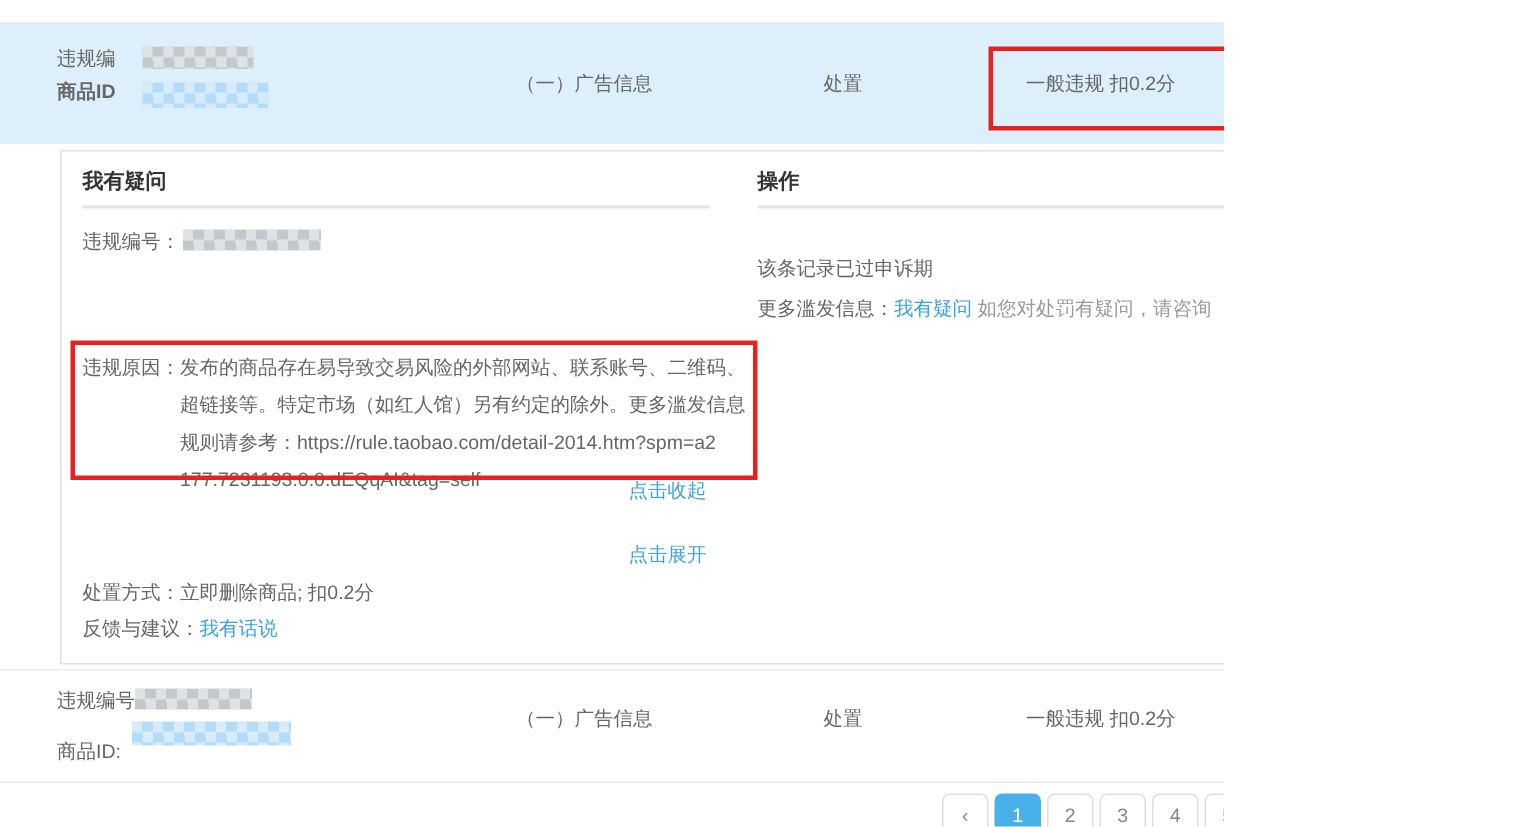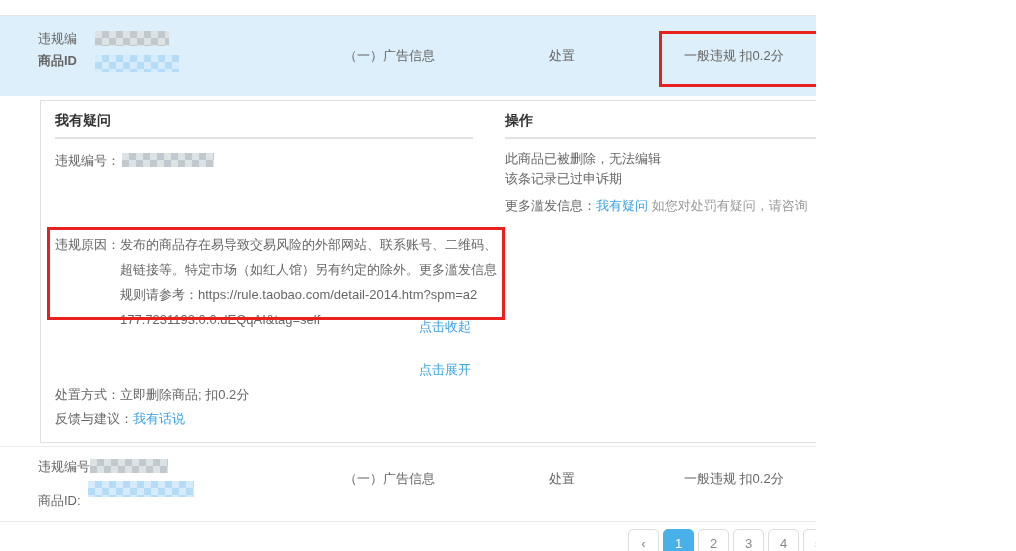--- a/index.html
+++ b/index.html
@@ -81,21 +81,20 @@
 
   <div class="t link" style="left:419px;top:361px;">点击展开</div>
 
   <div class="t" style="left:55px;top:386px;"><span>处置方式：</span><span>立即删除商品; 扣0.2分</span></div>
 
   <div class="t" style="left:55px;top:410px;"><span>反馈与建议：</span><span class="link">我有话说</span></div>
 
   <div class="sec-title" style="left:505px;top:112px;">操作</div>
   <div class="rule" style="left:505px;top:137px;width:430px;"></div>
 
-  <div class="t" style="left:505px;top:150px;">此商品已被删除，无法编辑</div>
   <div class="t" style="left:505px;top:170px;">该条记录已过申诉期</div>
   <div class="t" style="left:505px;top:197px;"><span>更多滥发信息：</span><span class="link">我有疑问</span><span class="hint"> </span><span class="hint">如您对处罚有疑问，请咨询</span></div>
 
   <div class="divider"></div>
 
   <div class="t" style="left:38px;top:458px;">违规编号</div>
   <div class="blur-gray" style="left:90px;top:459px;width:78px;height:14px;"></div>
   <div class="t" style="left:38px;top:480px;margin-top:12px;">商品ID:</div>
   <div class="blur-blue" style="left:88px;top:481px;width:106px;height:16px;"></div>
 

